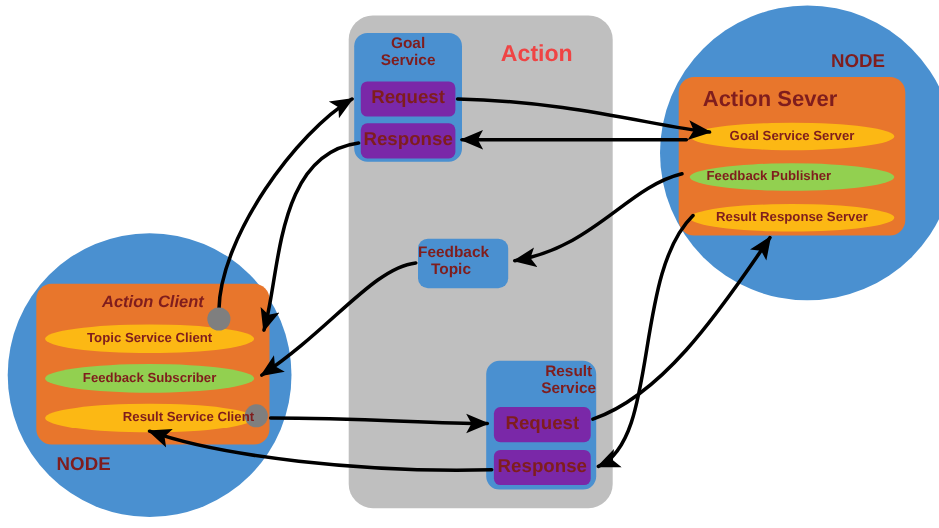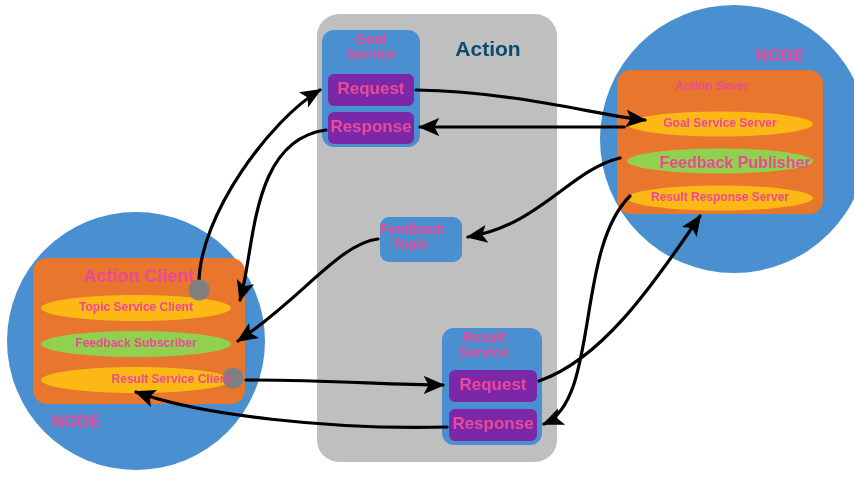--- a/index.html
+++ b/index.html
@@ -17,28 +17,28 @@
   }
   svg.layer {
     position: absolute;
     left: 0;
     top: 0;
     width: 854px;
     height: 480px;
   }
   .lbl {
     position: absolute;
-    color: #ec4899;
+    color: #7f1d1d;
     font-weight: bold;
     text-align: center;
     line-height: 1.08;
     pointer-events: none;
     white-space: pre-line;
   }
-  .lbl-dark { color: #0c4a6e; }
+  .lbl-dark { color: #ef4444; }
 </style>
 </head>
 <body>
 
 <div id="canvas">
 
   <svg class="layer" viewBox="0 0 854 480">
     <defs>
       <marker id="arrowhead" markerWidth="7" markerHeight="7" refX="6" refY="3.2" orient="auto" markerUnits="strokeWidth">
         <path d="M0,0.4 L6.6,3.2 L0,6 L1.5,3.2 Z" fill="#000000"></path>
@@ -103,30 +103,30 @@
   <div class="lbl lbl-dark" style="left:428px; top:38px; width:120px; font-size:21px;">Action</div>
 
   <div class="lbl" style="left:322px; top:32px; width:98px; font-size:14px;">Goal
 Service</div>
   <div class="lbl" style="left:328px; top:80px; width:86px; font-size:17px;">Request</div>
   <div class="lbl" style="left:328px; top:118px; width:86px; font-size:17px;">Response</div>
 
   <div class="lbl" style="left:380px; top:222px; width:60px; font-size:14px;">Feedback
 Topic</div>
 
-  <div class="lbl" style="left:442px; top:330px; width:84px; font-size:14px;">Result
+  <div class="lbl" style="left:442px; top:330px; width:84px; font-size:14px;padding-left:33px;">Result
 Service</div>
   <div class="lbl" style="left:449px; top:376px; width:88px; font-size:17px;">Request</div>
   <div class="lbl" style="left:449px; top:415px; width:88px; font-size:17px;">Response</div>
 
   <div class="lbl" style="left:36px; top:413px; width:80px; font-size:17px;">NODE</div>
-  <div class="lbl" style="left:33px; top:267px; width:212px; font-size:18px;">Action Client</div>
+  <div class="lbl" style="left:33px; top:267px; width:212px; font-size:15px;font-style:italic;">Action Client</div>
   <div class="lbl" style="left:41px; top:301px; width:190px; font-size:12px;">Topic Service Client</div>
   <div class="lbl" style="left:41px; top:337px; width:190px; font-size:12px;">Feedback Subscriber</div>
   <div class="lbl" style="left:41px; top:373px; width:190px; font-size:12px;text-align:right;">Result Service Client</div>
 
   <div class="lbl" style="left:740px; top:47px; width:80px; font-size:17px;">NODE</div>
-  <div class="lbl" style="left:617px; top:80px; width:166px; font-size:12px;margin-left:12px;">Action Sever</div>
+  <div class="lbl" style="left:617px; top:80px; width:166px; font-size:20px;">Action Sever</div>
   <div class="lbl" style="left:627px; top:117px; width:186px; font-size:12px;">Goal Service Server</div>
-  <div class="lbl" style="left:642px; top:154px; width:186px; font-size:16px;">Feedback Publisher</div>
+  <div class="lbl" style="left:606px; top:154px; width:186px; font-size:12px;">Feedback Publisher</div>
   <div class="lbl" style="left:627px; top:191px; width:186px; font-size:12px;">Result Response Server</div>
 
 </div>
 
 </body></html>

